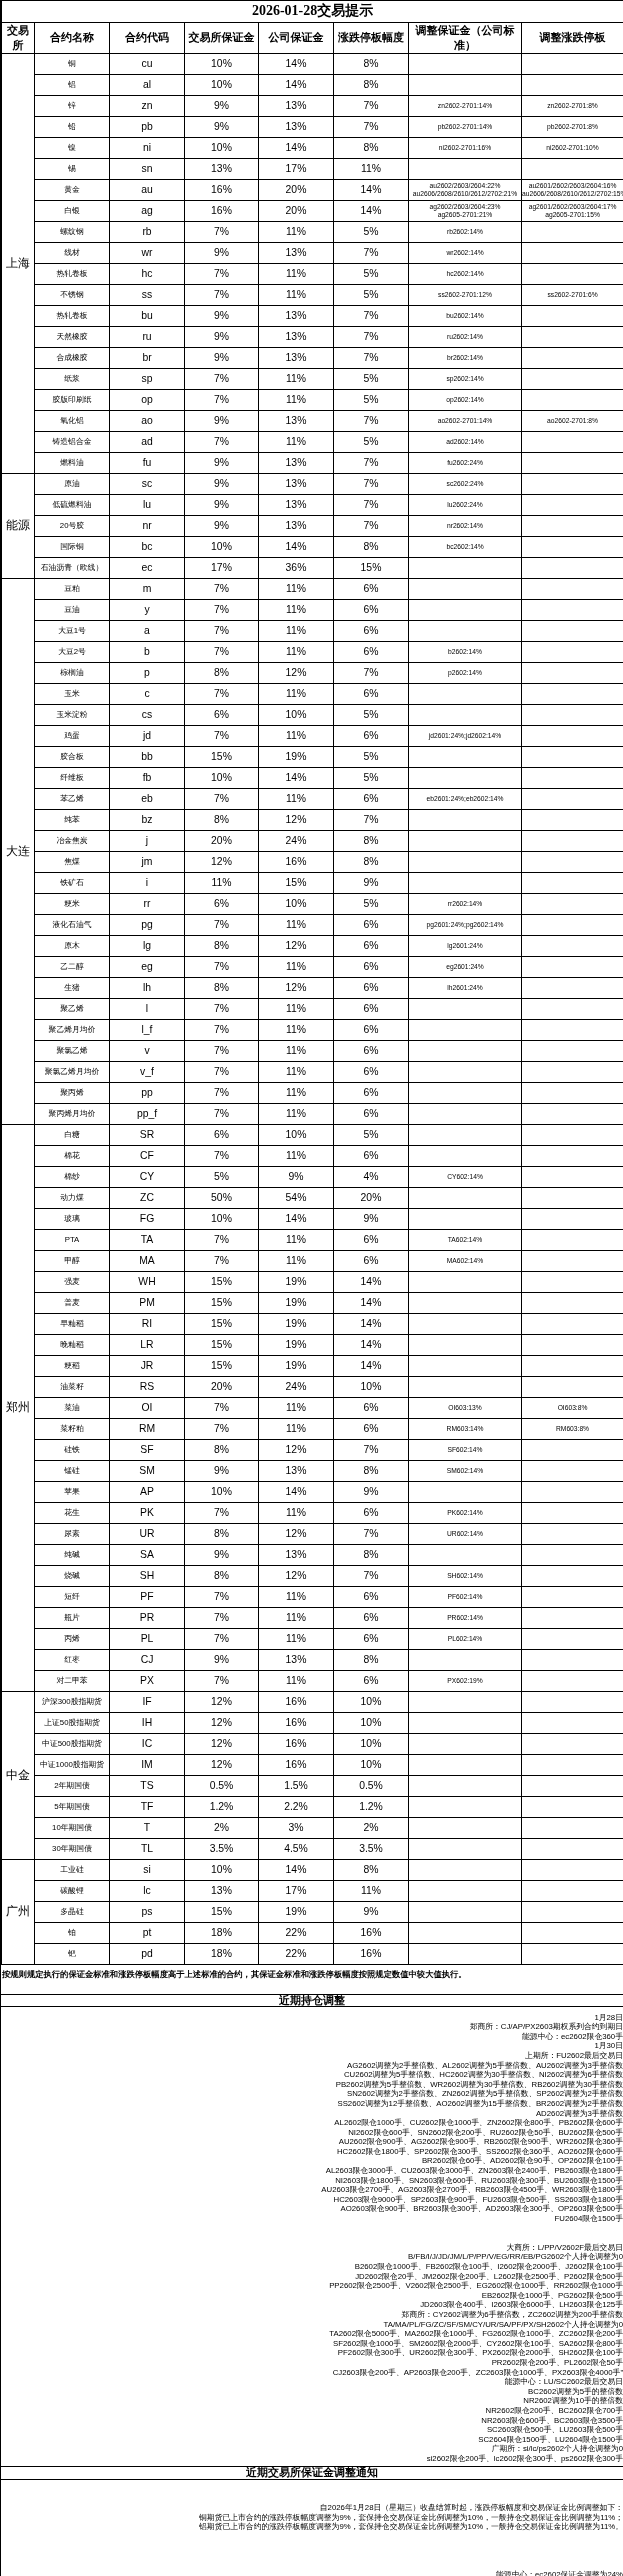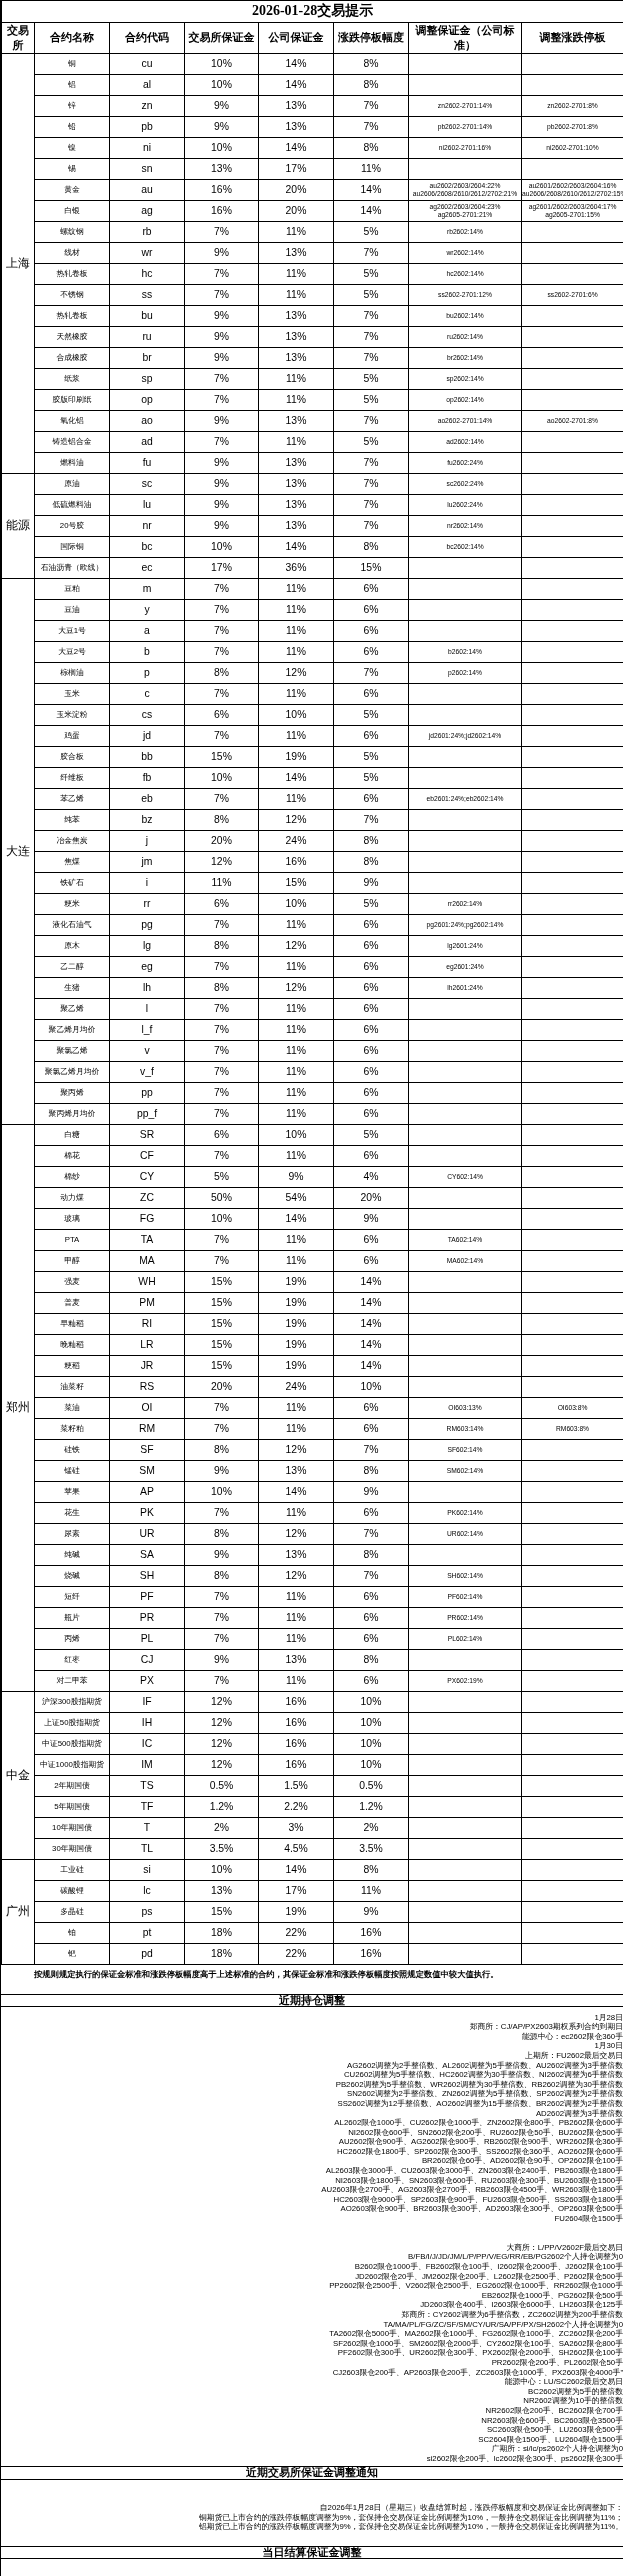--- a/index.html
+++ b/index.html
@@ -12,21 +12,21 @@
   .title-row{height:21px;}
   .title-row td{font-family:"Liberation Serif",serif;font-weight:bold;font-size:14px;border-bottom:1px solid #000;text-align:center;}
   .head-row{height:19.7px;}
   .head-row td{font-weight:bold;font-size:11px;}
   .gstart td{border-top:1.6px solid #000;}
   .c-exch{font-weight:normal;font-size:12px;}
   .c-name{font-size:7.8px;}
   .c-code{font-size:10.4px;}
   .c-pct{font-size:10.4px;}
   .c-adj{font-size:6.7px;line-height:7.8px;}
-  .notes{height:29.5px;box-sizing:border-box;padding:3.6px 1px 0 1px;font-weight:bold;font-size:8.3px;line-height:12.4px;border-top:0;margin-left:32px;}
+  .notes{height:29.5px;box-sizing:border-box;padding:3.6px 1px 0 1px;font-weight:bold;font-size:8.3px;line-height:12.4px;border-top:0;}
   .section-header{border-top:1px solid #000;border-bottom:1px solid #000;height:11.4px;line-height:11.4px;
      text-align:center;font-weight:bold;font-size:11px;}
   .text-block{box-sizing:border-box;font-size:7.8px;text-align:right;}
   .text-block .line{white-space:pre;}
   .block-pos{height:459px;padding:5.2px 0 0 1px;line-height:9.6px;}
   .block-notice{height:66px;padding:23px 0 0 1px;line-height:9.8px;}
   .block-settle{height:51px;padding:24px 0 0 1px;line-height:9.8px;}
 </style>
 </head>
 <body>
@@ -1062,18 +1062,17 @@
       <div class="line">si2602限仓200手、lc2602限仓300手、ps2602限仓300手</div>
     </div>
 
   <div class="section-header">近期交易所保证金调整通知</div>
   <div class="text-block block-notice">
       <div class="line">自2026年1月28日（星期三）收盘结算时起，涨跌停板幅度和交易保证金比例调整如下：</div>
       <div class="line">铜期货已上市合约的涨跌停板幅度调整为9%，套保持仓交易保证金比例调整为10%，一般持仓交易保证金比例调整为11%；</div>
       <div class="line">铝期货已上市合约的涨跌停板幅度调整为9%，套保持仓交易保证金比例调整为10%，一般持仓交易保证金比例调整为11%。</div>
     </div>
 
-  <div class="section-header">当日结算保证金调整</div>
   <div class="text-block block-settle">
       <div class="line">能源中心：ec2602保证金调整为24%</div>
     </div>
 </div>
 
 
 </body></html>

